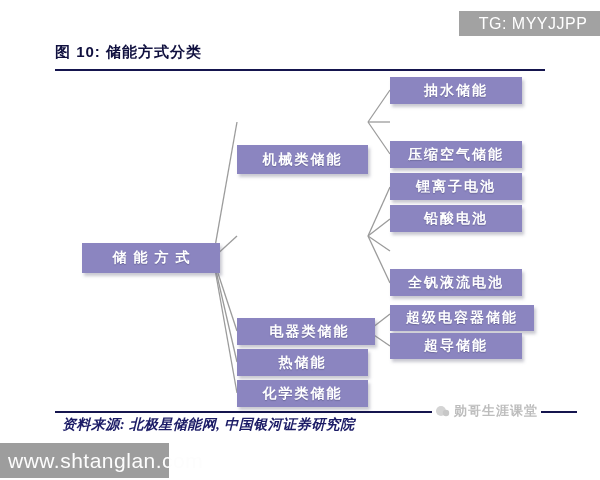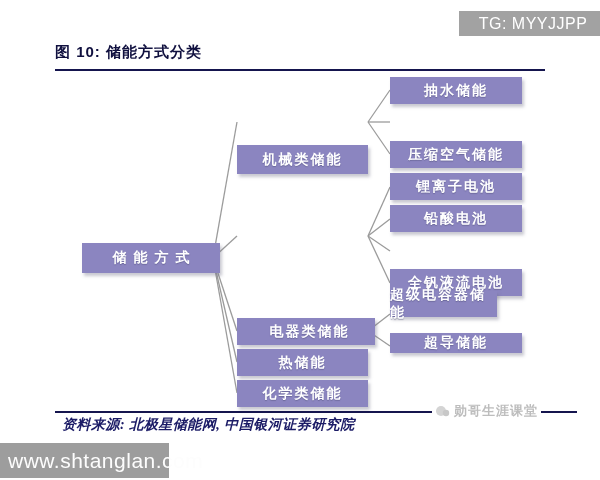--- a/index.html
+++ b/index.html
@@ -91,22 +91,22 @@
   <div class="node" style="left:237px;top:349px;width:131px;height:27px;">热储能</div>
   <div class="node" style="left:237px;top:380px;width:131px;height:27px;">化学类储能</div>
 
   <div class="node" style="left:390px;top:77px;width:132px;height:27px;">抽水储能</div>
   <div class="node" style="left:390px;top:141px;width:132px;height:27px;">压缩空气储能</div>
 
   <div class="node" style="left:390px;top:173px;width:132px;height:27px;">锂离子电池</div>
   <div class="node" style="left:390px;top:205px;width:132px;height:27px;">铅酸电池</div>
   <div class="node" style="left:390px;top:269px;width:132px;height:27px;">全钒液流电池</div>
 
-  <div class="node" style="left:390px;top:291px;width:107px;height:26px;">超级电容器储能</div>
-  <div class="node" style="left:390px;top:333px;width:132px;height:20px;">超导储能</div>
+  <div class="node" style="left:390px;top:305px;width:144px;height:26px;">超级电容器储能</div>
+  <div class="node" style="left:390px;top:333px;width:132px;height:26px;">超导储能</div>
 
   <div class="bottom-rule"></div>
   <div class="source-note">资料来源: 北极星储能网, 中国银河证券研究院</div>
 
   <div class="footer-logo">
     <span class="blob">
       <svg width="16" height="14" viewBox="0 0 16 14">
         <circle cx="6" cy="7" r="5" fill="#d4d4d4"></circle>
         <circle cx="11" cy="9" r="3.2" fill="#c8c8c8"></circle>
       </svg>

